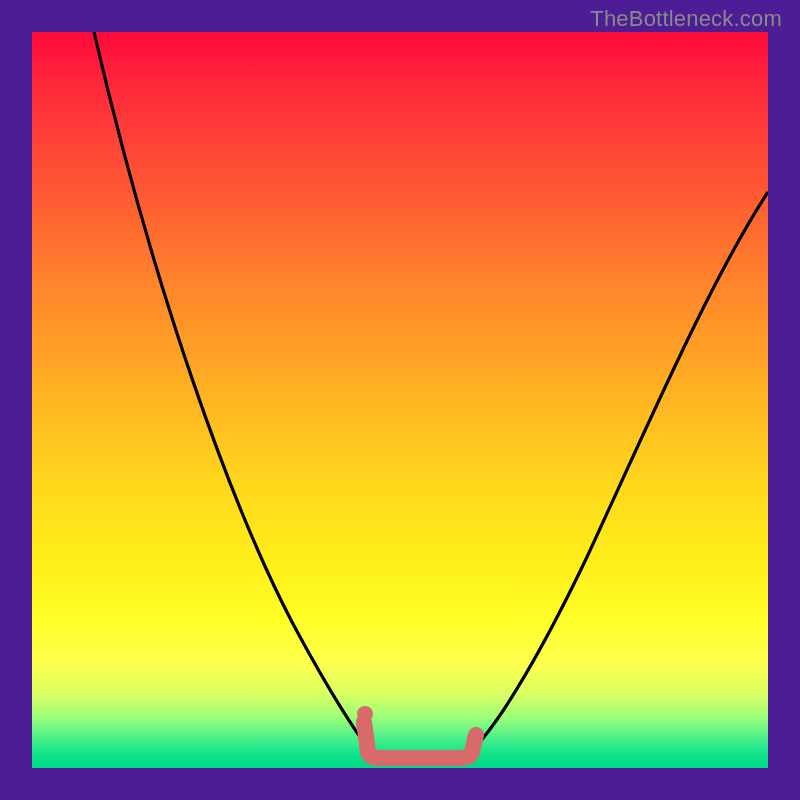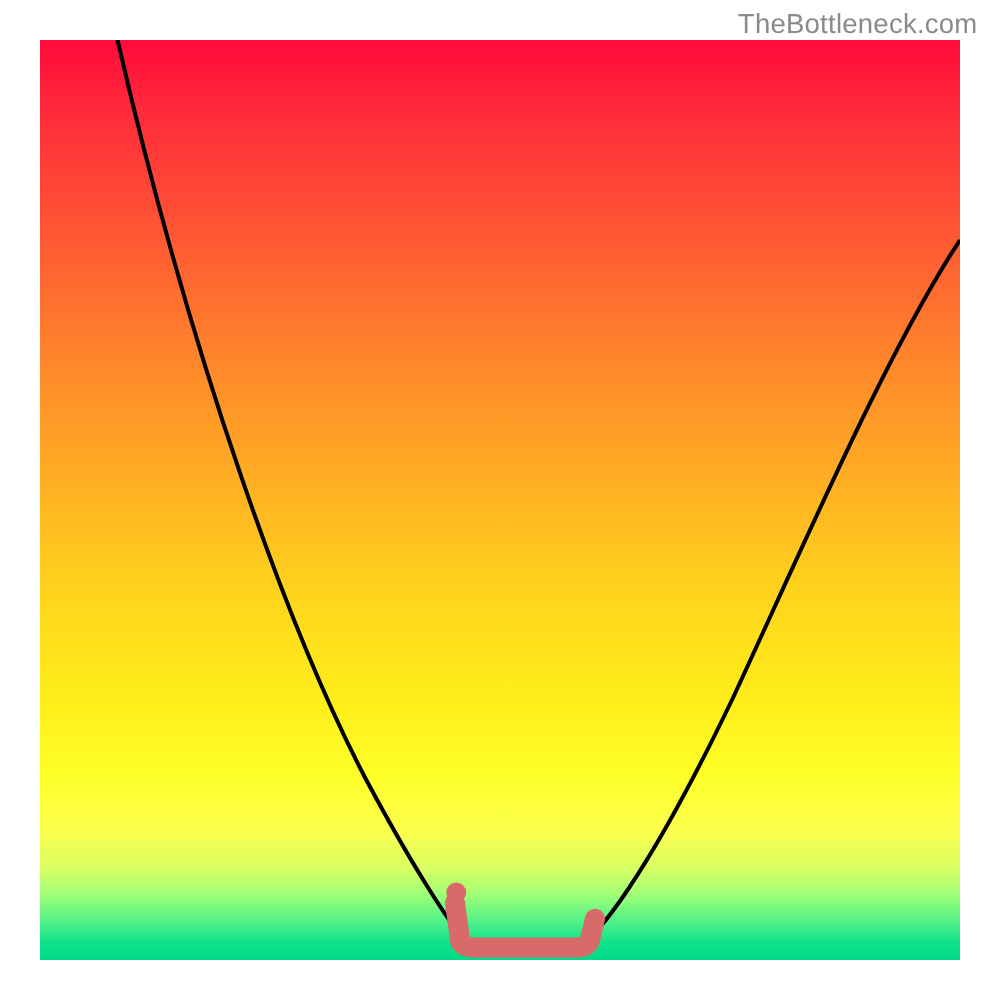--- a/index.html
+++ b/index.html
@@ -7,21 +7,21 @@
     padding: 0;
     width: 800px;
     height: 800px;
     background: #000;
     overflow: hidden;
   }
   .frame {
     position: relative;
     width: 800px;
     height: 800px;
-    background: #ffffff;
+    background: #4c1d95;
   }
   .plot-area {
     position: absolute;
     left: 32px;
     top: 32px;
     width: 736px;
     height: 736px;
     
     background: linear-gradient(
       to bottom,

